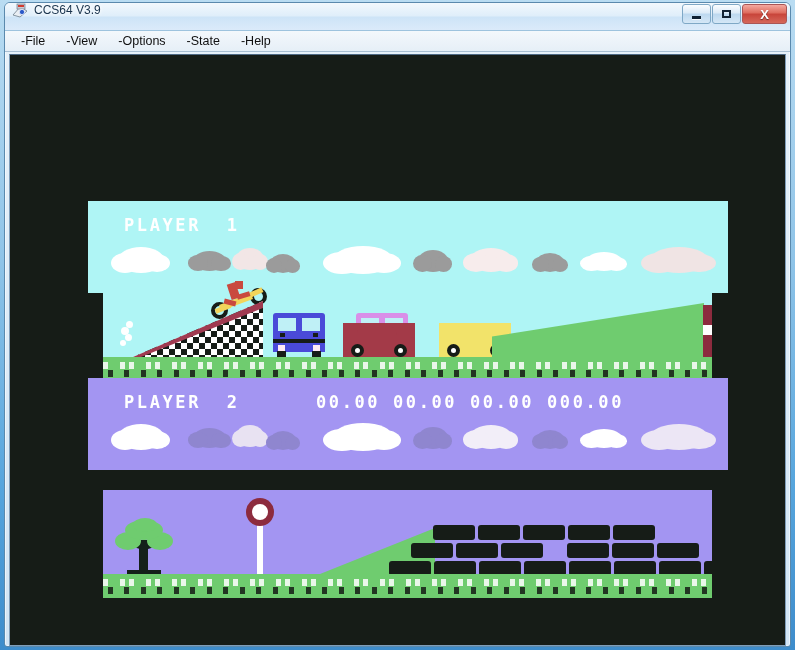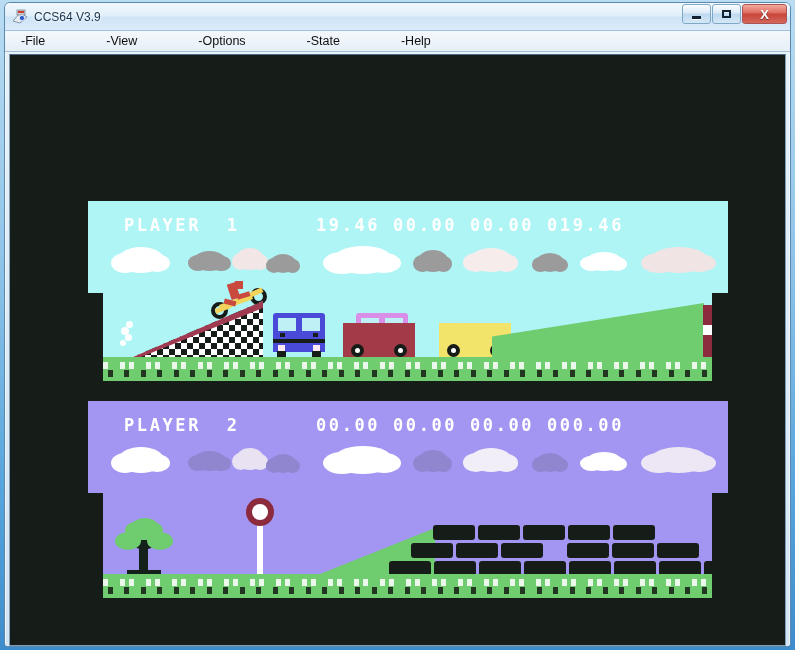--- a/index.html
+++ b/index.html
@@ -27,21 +27,21 @@
     display: flex; flex-direction: column;
     overflow: hidden;
   }
 
   
   #title-bar {
     height: 28px;
     position: relative;
     background: linear-gradient(180deg,#f2f8fd 0%, #dfeefa 48%, #cde4f7 52%, #dbeafa 100%);
     border-bottom: 1px solid #9dc3de;
-    display: flex; align-items: center;
+    display: flex; align-items: flex-start;
     flex: 0 0 auto;
   }
   #title-icon {
     width: 16px; height: 16px;
     margin-left: 7px; margin-right: 6px;
     position: relative;
     flex: 0 0 auto;
   }
   #title-text {
     font-size: 12px;
@@ -73,21 +73,20 @@
                  text-shadow: 0 1px 1px rgba(0,0,0,.5); line-height: 1; }
 
   
   #menu-bar {
     height: 21px;
     background: linear-gradient(180deg,#f3f8fc 0%,#e6eff7 100%);
     border-bottom: 1px solid #a8bfd2;
     display: flex; align-items: center;
     padding-left: 14px;
     flex: 0 0 auto;
-    gap: 40px;
   }
   .menu-item {
     font-size: 12.5px; color: #101010;
     padding: 1px 9px 2px 2px;
     margin-right: 10px;
     white-space: nowrap;
     cursor: default;
   }
 
   
@@ -110,21 +109,21 @@
   
   #p1-header {
     position: absolute;
     left: 78px; top: 134px;
     width: 640px; height: 92px;
     background: #aff5f5;
     margin-top: 12px;
   }
   #p2-header {
     position: absolute;
-    left: 78px; top: 346px;
+    left: 78px; top: 323px;
     width: 640px; height: 92px;
     background: #a395f2;
   }
   .status-line {
     position: absolute;
     left: 36px; top: 14px;
     font-family: "DejaVu Sans Mono", monospace;
     font-size: 17px;
     letter-spacing: 2.6px;
     color: #ffffff;
@@ -345,21 +344,20 @@
     <div class="menu-item">-Options</div>
     <div class="menu-item">-State</div>
     <div class="menu-item">-Help</div>
   </div>
 
   <div id="client-area">
     <div id="c64-screen">
 
       <div id="p1-header">
         <div class="status-line">PLAYER  1</div>
-        <div class="status-times">19.46 00.00 00.00 019.46</div>
         <div class="cloud-band">
             <div class="cloud" style="left: 30px; top: 4px; width: 46px; height: 26px; background: rgb(255, 255, 255);"></div>
             <div class="cloud" style="left: 105px; top: 8px; width: 33px; height: 20px; background: rgb(155, 155, 155);"></div>
             <div class="cloud" style="left: 148px; top: 5px; width: 28px; height: 22px; background: rgb(242, 230, 230);"></div>
             <div class="cloud" style="left: 182px; top: 11px; width: 26px; height: 19px; background: rgb(155, 155, 155);"></div>
             <div class="cloud" style="left: 245px; top: 3px; width: 60px; height: 28px; background: rgb(255, 255, 255);"></div>
             <div class="cloud" style="left: 330px; top: 7px; width: 30px; height: 22px; background: rgb(155, 155, 155);"></div>
             <div class="cloud" style="left: 382px; top: 5px; width: 42px; height: 24px; background: rgb(247, 236, 236);"></div>
             <div class="cloud" style="left: 448px; top: 10px; width: 28px; height: 19px; background: rgb(155, 155, 155);"></div>
             <div class="cloud" style="left: 498px; top: 9px; width: 36px; height: 19px; background: rgb(255, 255, 255);"></div>

